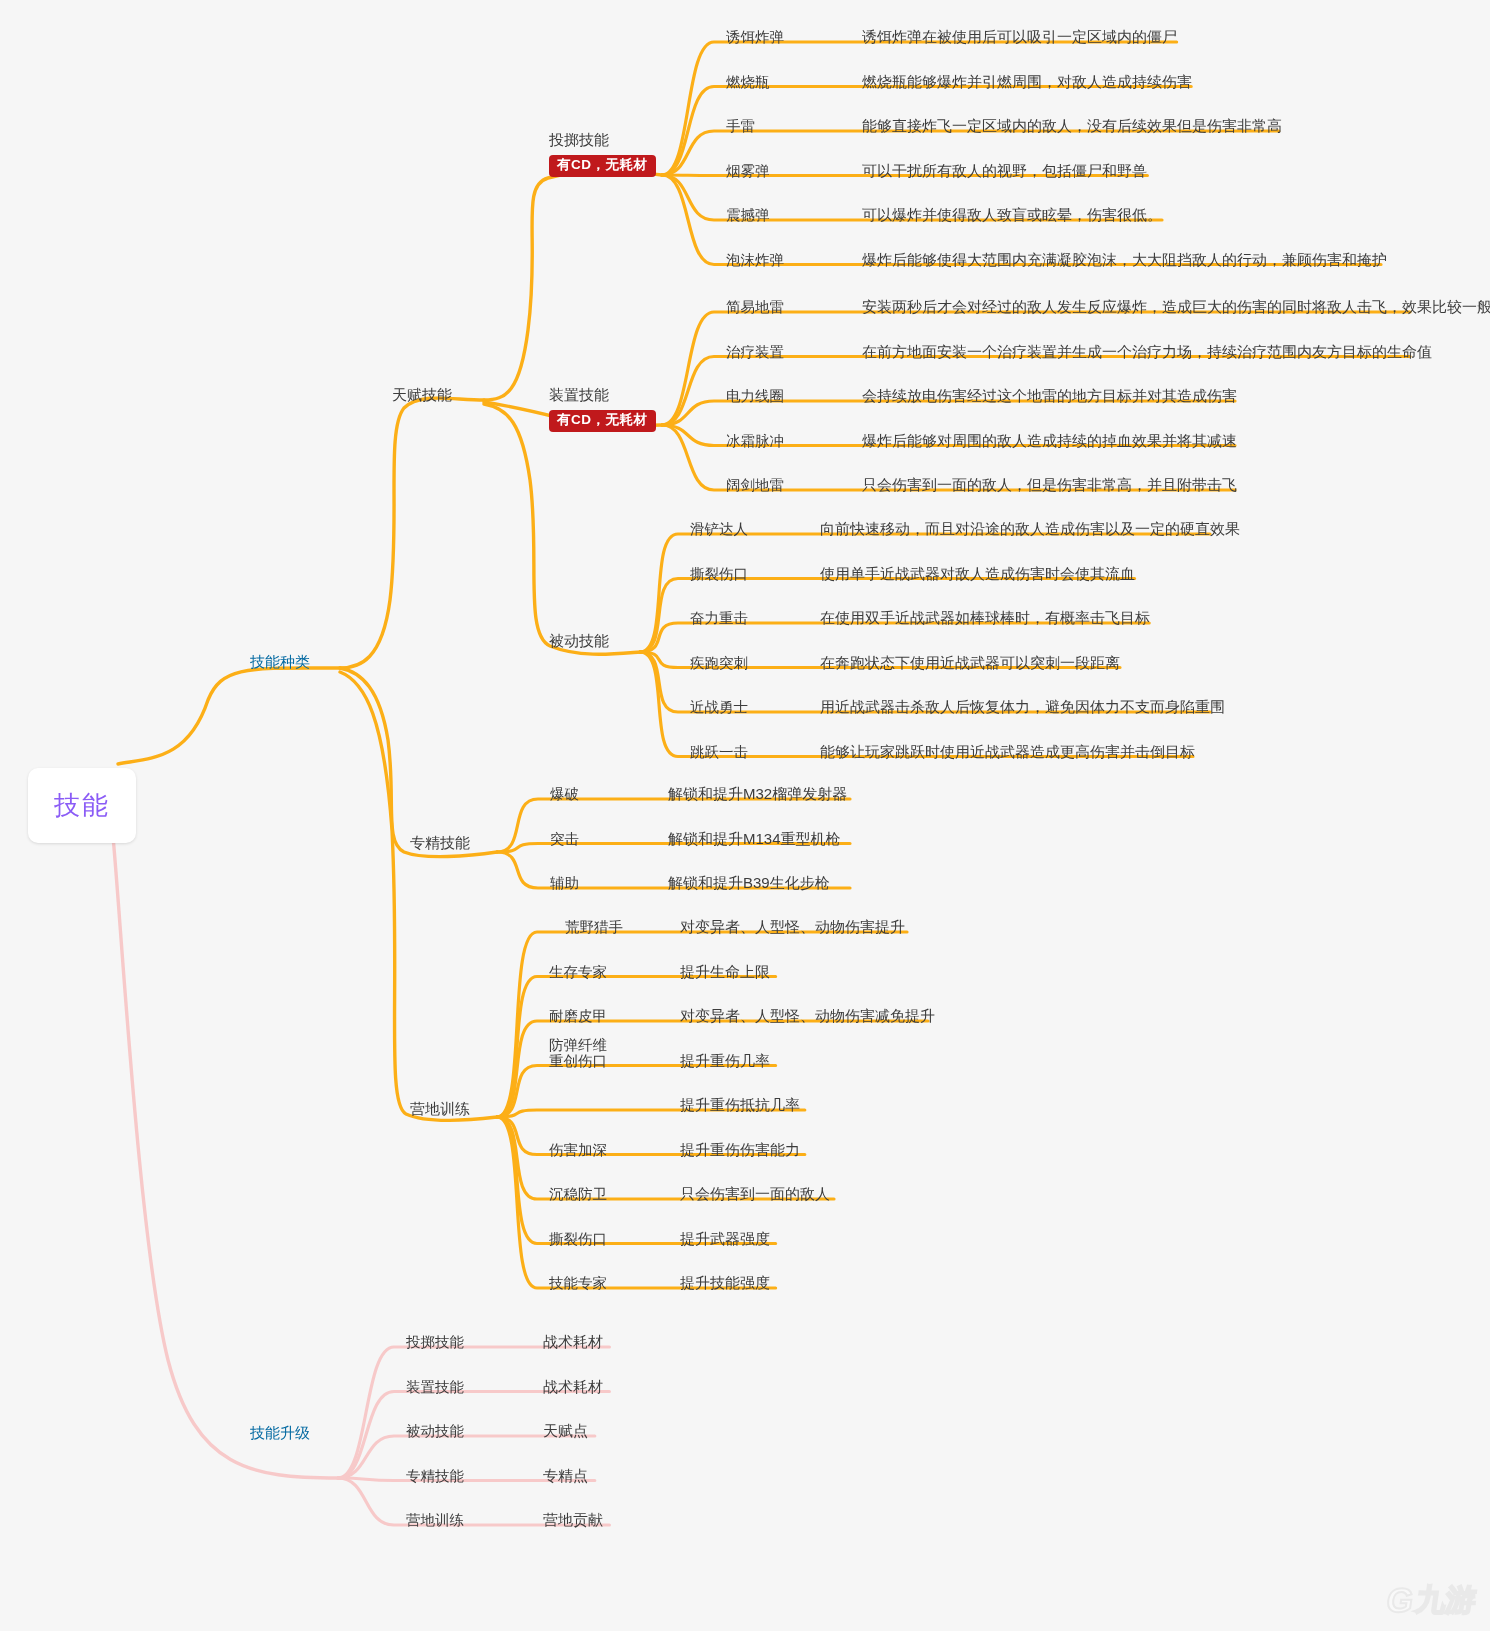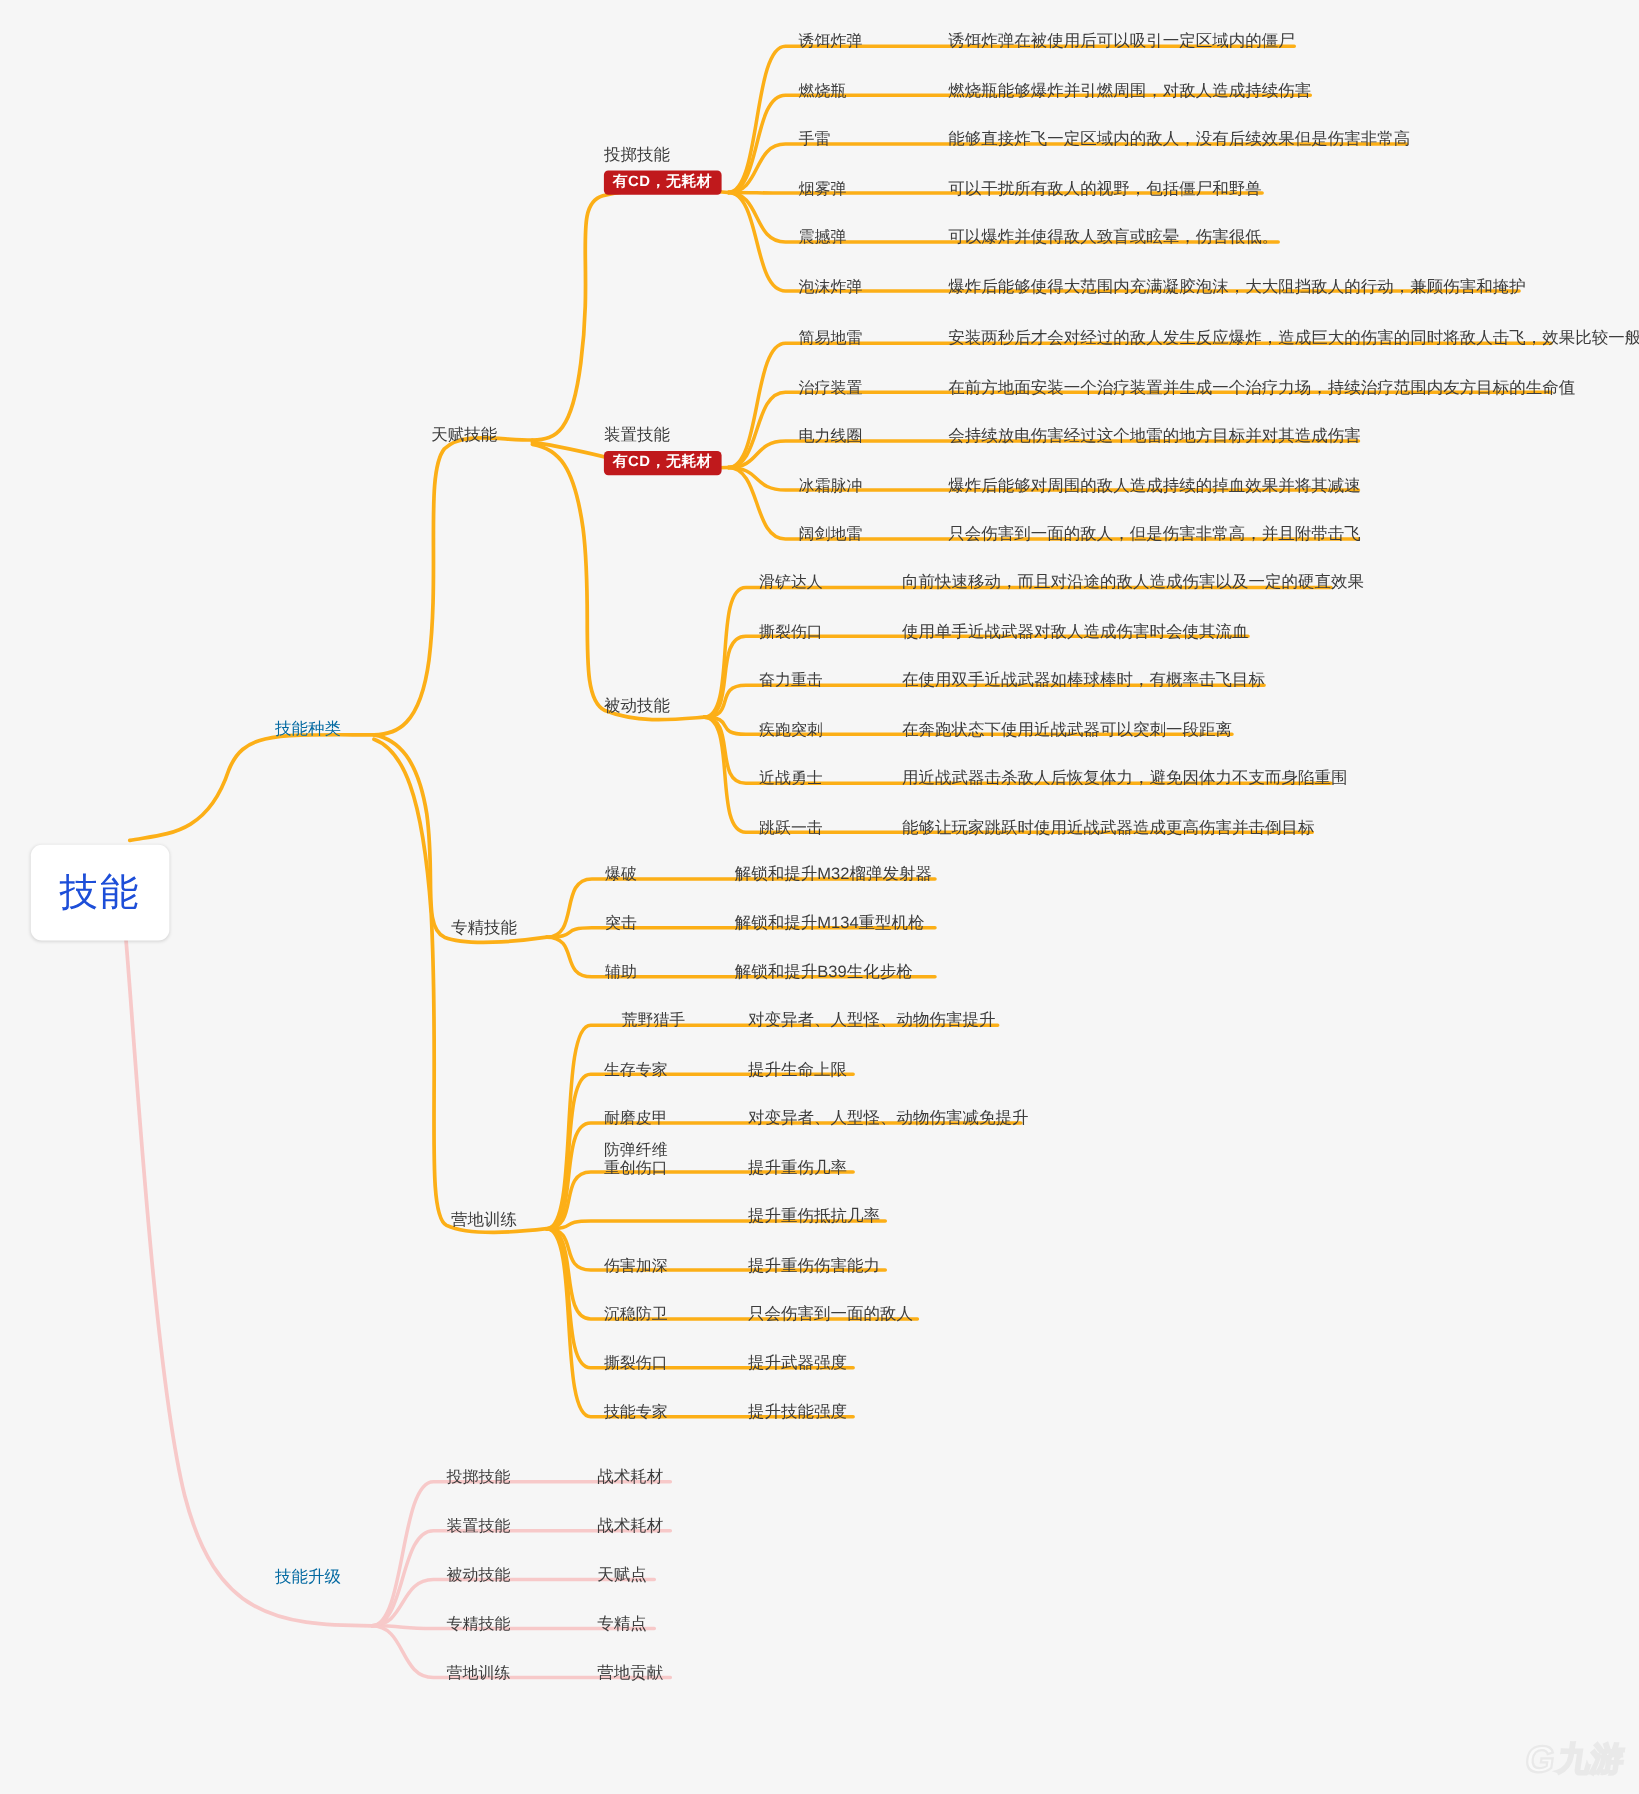--- a/index.html
+++ b/index.html
@@ -16,22 +16,22 @@
   svg.links { position:absolute; left:0; top:0; width:1490px; height:1631px; pointer-events:none; }
 
   .node { position:absolute; white-space:nowrap; }
 
   
   .root {
     background:#ffffff;
     border-radius:10px;
     box-shadow:0 1px 3px rgba(0,0,0,.12);
     padding:20px 26px;
-    font-size:35px;
-    color:#1d4ed8;
+    font-size:26px;
+    color:#8b5cf6;
     letter-spacing:2px;
   }
 
   .lvl1 { font-size:15px; color:#0369a1; }
   .lvl2 { font-size:15px; color:#3c3c3c; }
   .leaf { font-size:14.5px; color:#3c3c3c; }
   .desc { font-size:15px; color:#3c3c3c; }
 
   .badge {
     display:inline-block;

